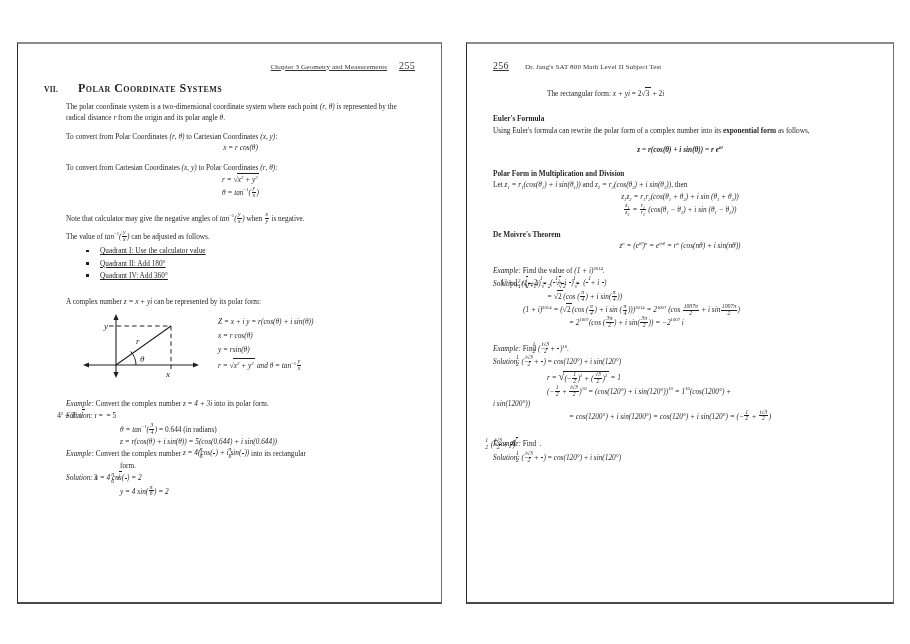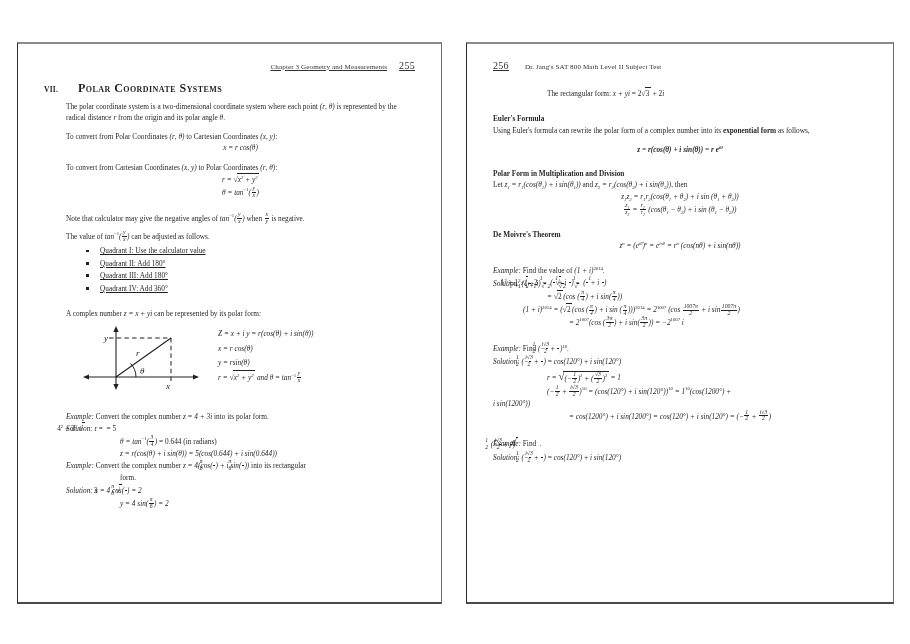--- a/index.html
+++ b/index.html
@@ -191,21 +191,20 @@
 
         <div class="sp-lg"></div>
 
         <p>Note that calculator may give the negative angles of <span class="m fn">tan</span><sup>−1</sup><span class="m">(<span class="frac"><span>y</span><span class="den">x</span></span>)</span> when <span class="m"><span class="frac"><span>x</span><span class="den">y</span></span></span> is negative.</p>
         <div class="sp-sm"></div>
         <p>The value of <span class="m fn">tan</span><sup>−1</sup><span class="m">(<span class="frac"><span>y</span><span class="den">x</span></span>)</span> can be adjusted as follows.</p>
 
         <ul class="quad">
           <li>Quadrant I: Use the calculator value</li>
           <li>Quadrant II: Add 180°</li>
-          <li>Quadrant III: Add 180°</li>
           <li>Quadrant IV: Add 360°</li>
         </ul>
 
         <div class="sp-lg"></div>
 
         <p>A complex number <span class="m">z = x + yi</span> can be represented by its polar form:</p>
       </div>
 
       <div class="figure-row">
         <div class="figure-svg">

